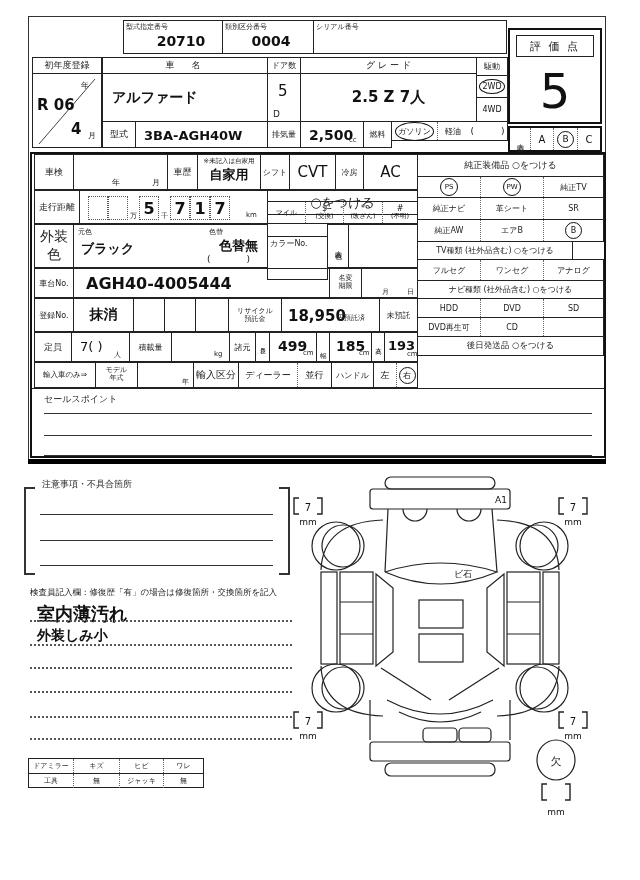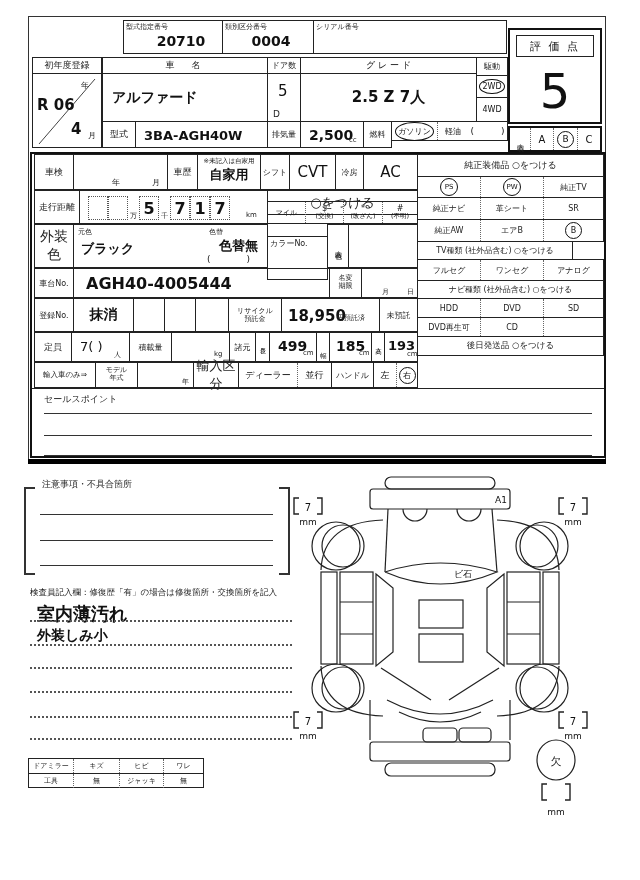--- a/index.html
+++ b/index.html
@@ -231,21 +231,21 @@
   </div>
 
   <div class="a bd cc lab" style="left:34px;top:362px;width:62px;height:26px;font-size:7.5px;">輸入車のみ⇒</div>
   <div class="a bd cc" style="left:95px;top:362px;width:43px;height:26px;flex-direction:column;line-height:1.1;">
     <span class="lab7">モデル</span>
     <span class="lab7">年式</span>
   </div>
   <div class="a bd" style="left:137px;top:362px;width:57px;height:26px;">
     <span class="a lab7" style="left:44px;top:14px;">年</span>
   </div>
-  <div class="a bd cc lab" style="left:193px;top:362px;width:46px;height:26px;font-size:13px;">輸入区分</div>
+  <div class="a bd cc lab" style="left:193px;top:362px;width:46px;height:26px;font-size:10px;">輸入区分</div>
   <div class="a bd" style="left:238px;top:362px;width:94px;height:26px;display:flex;">
     <div class="cc" style="width:58px;font-size:9px;">ディーラー</div>
     <div class="cc dotsepL" style="flex:1;font-size:9px;">並行</div>
   </div>
   <div class="a bd cc lab" style="left:331px;top:362px;width:43px;height:26px;font-size:8px;">ハンドル</div>
   <div class="a bd" style="left:373px;top:362px;width:45px;height:26px;display:flex;">
     <div class="cc" style="width:22px;font-size:9px;">左</div>
     <div class="cc dotsepL" style="flex:1;">
       <span class="circ" style="width:15px;height:15px;font-size:8px;">右</span>
     </div>

